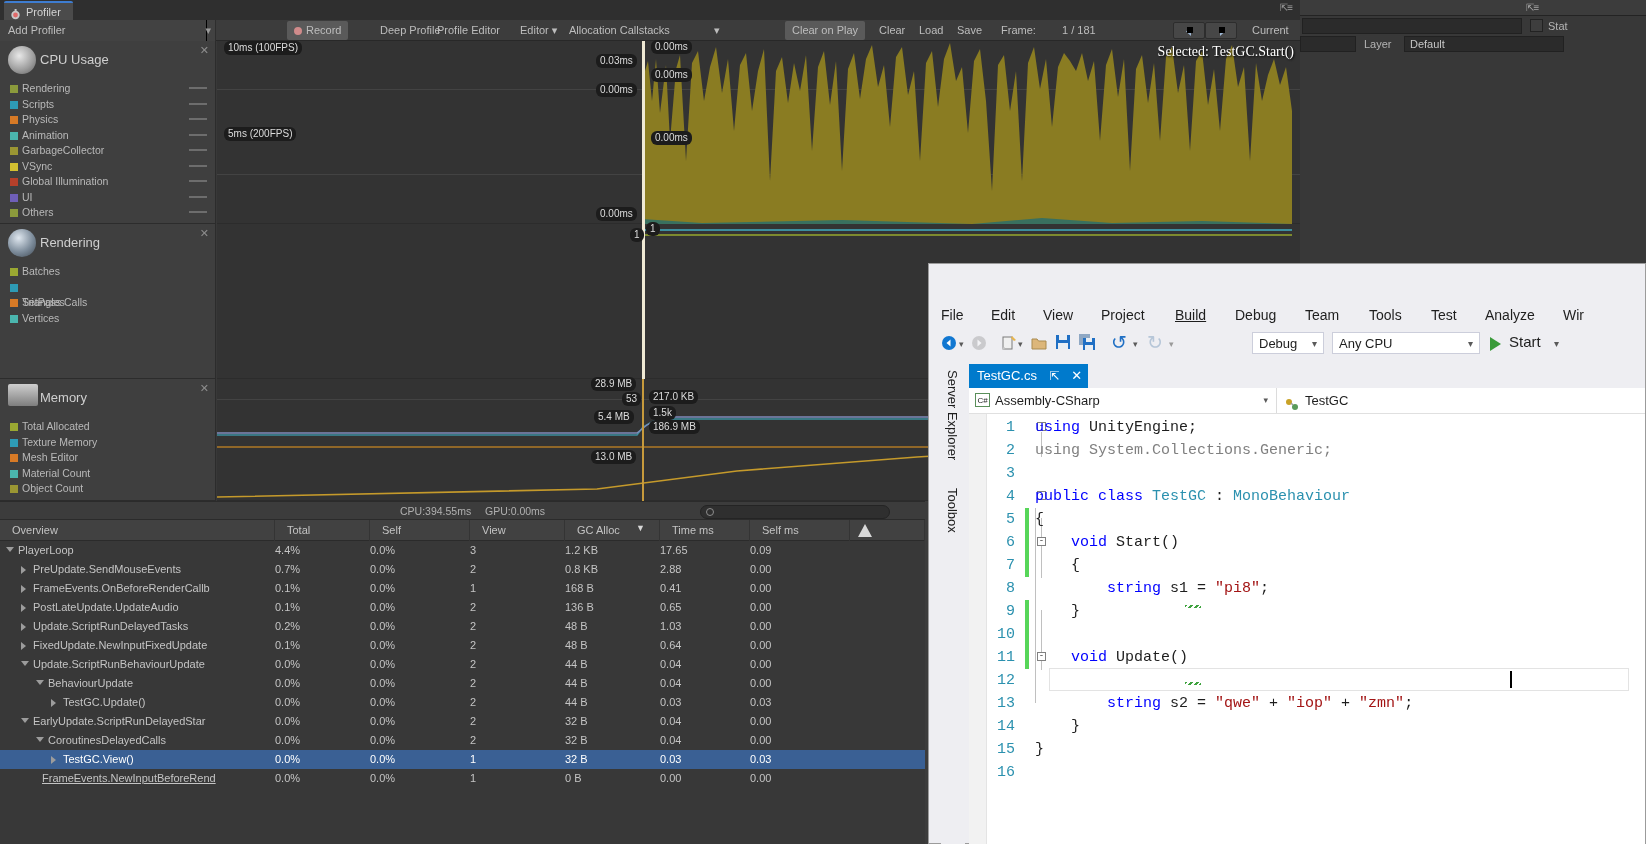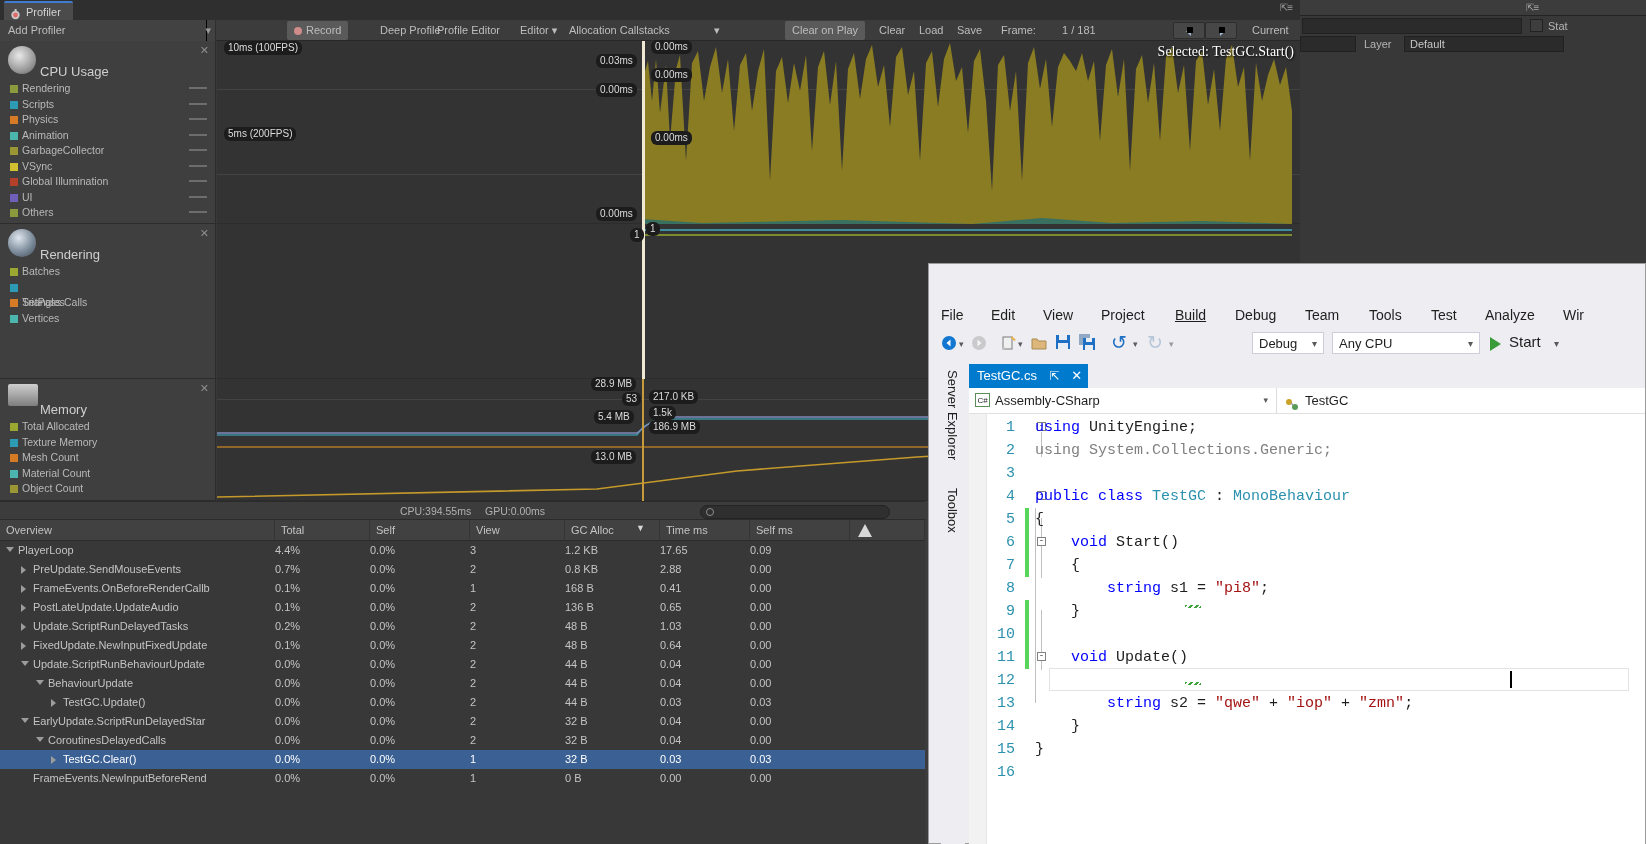--- a/index.html
+++ b/index.html
@@ -46,21 +46,21 @@
   .tb-btn .reccircle { display:inline-block; width:8px;height:8px;border-radius:50%;background:#d08b8b;margin-right:4px;vertical-align:-1px;}
   .tb-arrowbtn { position:absolute; top:2px; width:32px; height:17px; background:#474747; border:1px solid #2d2d2d; border-radius:2px; }
   .tb-arrowbtn:after { content:""; position:absolute; left:13px; top:4px; border-style:solid; }
 
   
   .chart-area { position:absolute; left:0; top:41px; width:1300px; height:460px; background:#383838; }
   .chart-legend {
     position:absolute; left:0; width:216px; background:#3f3f3f;
     border-bottom:1px solid #2c2c2c; border-right:1px solid #2c2c2c;
   }
-  .cl-title { position:absolute; left:40px; color:#cfcfcf; font-size:13px;margin-top:12px; }
+  .cl-title { position:absolute; left:40px; color:#cfcfcf; font-size:13px; }
   .cl-icon { position:absolute; left:8px; width:28px; height:28px; border-radius:50%; }
   .cl-close { position:absolute; right:6px; top:3px; color:#8d8d8d; font-size:11px; }
   .cl-item { position:absolute; left:10px; font-size:10.5px; color:#b9b9b9; white-space:nowrap;}
   .cl-swatch { position:absolute; left:10px; width:8px; height:8px; }
   .cl-hamb { position:absolute; right:8px; width:18px; height:2px; background:#6d6d6d;}
 
   .chart-plot { position:absolute; background:#333333; border-bottom:1px solid #2c2c2c; }
   .gridline { position:absolute; left:0; height:1px; background:#434343; }
   .chart-lbl {
     position:absolute; background:#1c1c1c; color:#dcdcdc; font-size:10px;
@@ -70,21 +70,21 @@
 
   
   .hier-bar { position:absolute; left:0; top:501px; width:925px; height:19px; background:#3c3c3c; border-top:1px solid #2b2b2b; border-bottom:1px solid #2b2b2b;}
   .hier-dd { position:absolute; left:0; top:0; width:216px; height:19px; color:#bdbdbd; font-size:11px; line-height:19px; padding-left:12px;margin-top:26px; }
   .hier-stats { position:absolute; left:400px; top:0; color:#b0b0b0; font-size:10.5px; line-height:19px;}
   .hier-search { position:absolute; left:700px; top:3px; width:190px; height:14px; background:#2f2f2f; border:1px solid #242424; border-radius:7px; }
   .hier-search .sicon { position:absolute; left:5px; top:2px; width:8px; height:8px; border:1.5px solid #8d8d8d; border-radius:50%; }
 
   .tbl { position:absolute; left:0; top:520px; width:925px; height:324px; background:#383838; }
   .tbl-head { position:absolute; left:0; top:0; width:925px; height:21px; background:#414141; border-bottom:1px solid #2b2b2b; }
-  .th { position:absolute; top:0; height:21px; color:#c3c3c3; font-size:11px; line-height:21px; border-right:1px solid #343434; padding-left:6px;}
+  .th { position:absolute; top:0; height:21px; color:#c3c3c3; font-size:11px; line-height:21px; border-right:1px solid #343434; padding-left:12px;}
   .tbl-row { position:absolute; left:0; width:925px; height:19px; font-size:11px; color:#c4c4c4; }
   .tbl-row.sel { background:#3a6094; color:#ffffff; }
   .cell { position:absolute; top:0; line-height:19px; white-space:nowrap; overflow:hidden; }
   .tri { position:absolute; width:0;height:0; top:6px; }
   .tri.closed { border-left:5px solid #9c9c9c; border-top:4px solid transparent; border-bottom:4px solid transparent; }
   .tri.open { border-top:5px solid #9c9c9c; border-left:4px solid transparent; border-right:4px solid transparent; }
 
   
   .vs-win { position:absolute; left:928px; top:263px; width:718px; height:581px; background:#eeeef2; border:1px solid #9b9b9b; }
   .vs-title { position:absolute; left:0; top:0; width:716px; height:38px; background:#eeeef2; }
@@ -243,21 +243,21 @@
       <div class="chart-legend" style="top:338px;height:122px;">
         <div class="cl-icon" style="top:5px;border-radius:2px;background:linear-gradient(#cfcfcf,#7e7e7e);width:30px;height:22px;"></div>
         <div class="cl-title" style="top:11px;">Memory</div>
         <div class="cl-close">✕</div>
         <div id="mem-items">
             <div class="cl-swatch" style="top: 44px; background: rgb(154, 168, 50);"></div>
             <div class="cl-item" style="top: 41px; left: 22px;">Total Allocated</div>
             <div class="cl-swatch" style="top: 59.5px; background: rgb(46, 155, 181);"></div>
             <div class="cl-item" style="top: 56.5px; left: 22px;">Texture Memory</div>
             <div class="cl-swatch" style="top: 75px; background: rgb(215, 122, 38);"></div>
-            <div class="cl-item" style="top: 72px; left: 22px;">Mesh Count</div>
+            <div class="cl-item" style="top: 72px; left: 22px;">Mesh Editor</div>
             <div class="cl-swatch" style="top: 90.5px; background: rgb(75, 182, 174);"></div>
             <div class="cl-item" style="top: 87.5px; left: 22px;">Material Count</div>
             <div class="cl-swatch" style="top: 106px; background: rgb(154, 150, 51);"></div>
             <div class="cl-item" style="top: 103px; left: 22px;">Object Count</div>
           </div>
       </div>
 
       <div class="chart-plot" style="left:217px;top:0;width:1083px;height:183px;">
         <div class="gridline" style="top:48px;width:1083px;"></div>
         <div class="gridline" style="top:133px;width:1083px;"></div>
@@ -445,30 +445,30 @@
             <div class="cell" style="left: 48px; width: 230px;">CoroutinesDelayedCalls</div>
             <div class="cell" style="left: 275px; width: 90px;">0.0%</div>
             <div class="cell" style="left: 370px; width: 90px;">0.0%</div>
             <div class="cell" style="left: 470px; width: 90px;">2</div>
             <div class="cell" style="left: 565px; width: 90px;">32 B</div>
             <div class="cell" style="left: 660px; width: 90px;">0.04</div>
             <div class="cell" style="left: 750px; width: 90px;">0.00</div>
           </div>
           <div class="tbl-row sel" style="top: 230px;">
             <div class="tri closed" style="left: 51px;"></div>
-            <div class="cell" style="left: 63px; width: 215px;">TestGC.Clear()</div>
+            <div class="cell" style="left: 63px; width: 215px;">TestGC.View()</div>
             <div class="cell" style="left: 275px; width: 90px;">0.0%</div>
             <div class="cell" style="left: 370px; width: 90px;">0.0%</div>
             <div class="cell" style="left: 470px; width: 90px;">1</div>
             <div class="cell" style="left: 565px; width: 90px;">32 B</div>
             <div class="cell" style="left: 660px; width: 90px;">0.03</div>
             <div class="cell" style="left: 750px; width: 90px;">0.03</div>
           </div>
           <div class="tbl-row" style="top: 249px;">
-            <div class="cell" style="left: 33px; width: 245px;">FrameEvents.NewInputBeforeRend</div>
+            <div class="cell" style="left: 42px; width: 245px; text-decoration: underline;">FrameEvents.NewInputBeforeRend</div>
             <div class="cell" style="left: 275px; width: 90px;">0.0%</div>
             <div class="cell" style="left: 370px; width: 90px;">0.0%</div>
             <div class="cell" style="left: 470px; width: 90px;">1</div>
             <div class="cell" style="left: 565px; width: 90px;">0 B</div>
             <div class="cell" style="left: 660px; width: 90px;">0.00</div>
             <div class="cell" style="left: 750px; width: 90px;">0.00</div>
           </div>
         </div>
     </div>
   </div>

